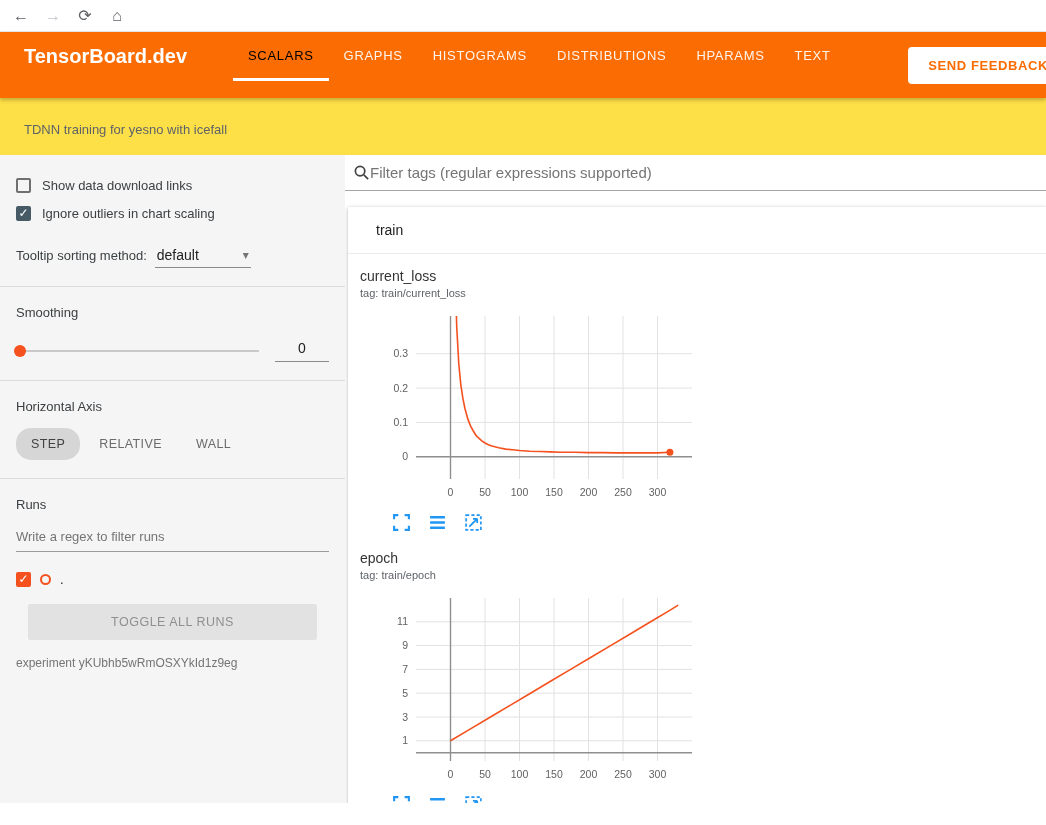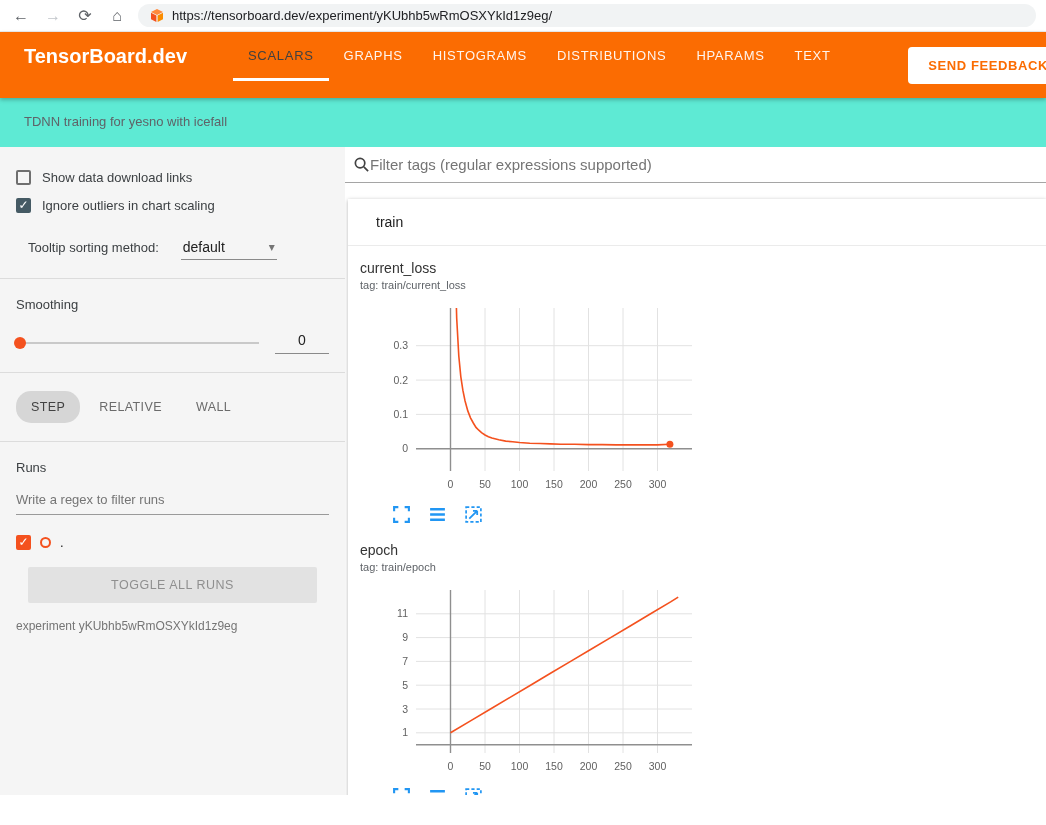--- a/index.html
+++ b/index.html
@@ -17,41 +17,41 @@
 
   
   .tbheader { height:66px; background:#fb6c02; display:flex; align-items:stretch;
               padding:0 0 17px 24px; position:relative; box-shadow:0 2px 4px rgba(0,0,0,.25); }
   .brand { display:flex; align-items:center; font-size:20px; font-weight:bold;
            color:#fff; margin-right:46px; cursor:pointer; }
   .tabs { display:flex; }
   .tab { display:flex; align-items:center; padding:0 15px; color:rgba(255,255,255,.93);
          font-size:13px; letter-spacing:.7px; border-bottom:3px solid transparent;
          cursor:pointer; font-weight:500; }
-  .tab.active { border-bottom-color:#fff; color:#404040; }
+  .tab.active { border-bottom-color:#fff; color:#000000; }
   .feedback { position:absolute; right:-22px; top:15px; background:#fff; color:#fb6c02;
               font-size:13px; letter-spacing:.6px; font-weight:bold; padding:11px 20px;
               border-radius:4px; border:none; cursor:pointer; }
 
   
-  .subheader { padding:16px 24px 18px; font-size:13px; color:#5f6368; background:#5eead4; }
+  .subheader { padding:24px 24px 18px; font-size:13px; color:#5f6368; background:#fde047; }
 
   
   .content { display:flex; align-items:stretch; height:648px; }
 
   
   .sidebar { width:345px; min-width:345px; background:#f5f5f5; padding:16px;
              font-size:13px; color:#3c4043; overflow:hidden; }
   .chk-row { display:flex; align-items:center; gap:11px; height:28px; cursor:pointer; }
   .checkbox { width:15px; height:15px; border:2px solid #6f6f6f; border-radius:2px;
               background:transparent; display:flex; align-items:center; justify-content:center;
               font-size:12px; color:transparent; flex:none; cursor:pointer; }
   .checkbox.checked { background:#455a64; border-color:#455a64; color:#fff; }
   .checkbox.orange { background:#f4511e; border-color:#f4511e; color:#fff; }
-  .tooltip-row { display:flex; align-items:baseline; gap:22px; margin:18px 12px 4px; }
+  .tooltip-row { display:flex; align-items:baseline; gap:8px; margin:18px 0 4px; }
   .select { display:flex; align-items:center; justify-content:space-between; width:96px;
             border-bottom:1px solid #8a8a8a; padding:2px 2px 4px; font-size:14px;
             color:#212121; cursor:pointer; }
   .select .caret { color:#757575; font-size:12px; }
   .divider { border:none; border-top:1px solid #dcdcdc; margin:18px -16px; }
   .side-label { font-size:13px; color:#3c4043; }
   .slider-row { display:flex; align-items:center; gap:16px; margin:20px 0 4px; }
   .slider-track { flex:1; height:2px; background:#c9c9c9; position:relative; cursor:pointer; }
   .slider-thumb { position:absolute; left:-2px; top:-5px; width:12px; height:12px;
                   border-radius:50%; background:#f4511e; cursor:pointer; }
@@ -91,28 +91,20 @@
   .tool { width:19px; height:19px; cursor:pointer; }
 </style>
 </head>
 <body>
 
 <div class="chrome">
   <span class="nav-ico">←</span>
   <span class="nav-ico disabled">→</span>
   <span class="nav-ico">⟳</span>
   <span class="nav-ico">⌂</span>
-  <div class="addr">
-    <svg width="14" height="14" viewBox="0 0 14 14">
-      <polygon points="7,0 13,3 7,6 1,3" fill="#ff8a3c"></polygon>
-      <polygon points="1,3.8 6.4,6.6 6.4,13 1,10.2" fill="#f4511e"></polygon>
-      <polygon points="13,3.8 7.6,6.6 7.6,13 13,10.2" fill="#fb8c00"></polygon>
-    </svg>
-    <span class="url">https://tensorboard.dev/experiment/yKUbhb5wRmOSXYkId1z9eg/</span>
-  </div>
 </div>
 
 <div class="tbheader">
   <div class="brand">TensorBoard.dev</div>
   <nav class="tabs">
     <span class="tab active">SCALARS</span>
     <span class="tab">GRAPHS</span>
     <span class="tab">HISTOGRAMS</span>
     <span class="tab">DISTRIBUTIONS</span>
     <span class="tab">HPARAMS</span>
@@ -149,20 +141,21 @@
     <div class="side-label">Smoothing</div>
     <div class="slider-row">
       <span class="slider-track">
         <span class="slider-thumb"></span>
       </span>
       <span class="slider-value">0</span>
     </div>
 
     <hr class="divider">
 
+    <div class="side-label">Horizontal Axis</div>
     <div class="axis-btns">
       <button class="axis-btn selected">STEP</button>
       <button class="axis-btn">RELATIVE</button>
       <button class="axis-btn">WALL</button>
     </div>
 
     <hr class="divider">
 
     <div class="side-label">Runs</div>
     <input class="runs-filter" placeholder="Write a regex to filter runs" style="">

